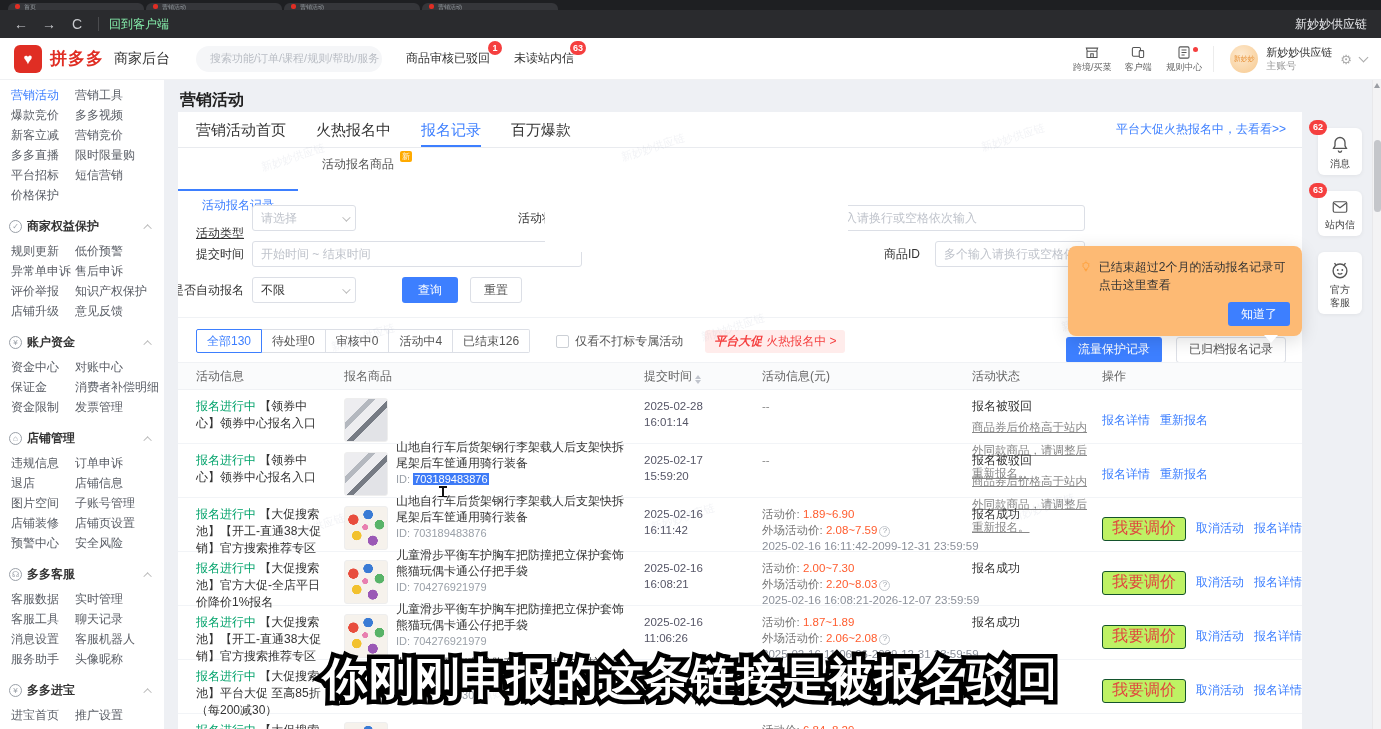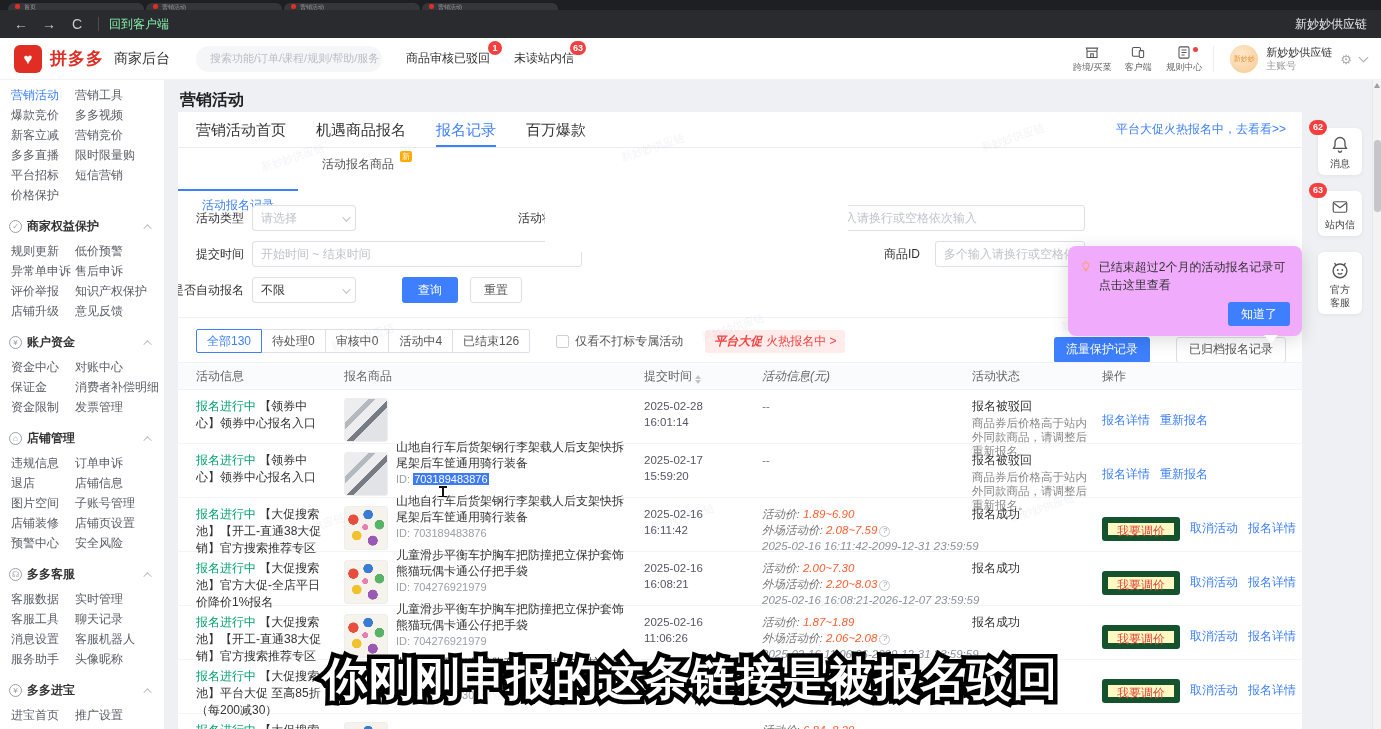--- a/index.html
+++ b/index.html
@@ -74,29 +74,29 @@
 
   .chipsrow { position:absolute; left:18px; top:216px; right:16px; height:26px; display:flex; align-items:center; }
   .chip { height:24px; padding:0 10px; background:#fff; border:1px solid #dcdfe6; border-left-width:0; font-size:12px; color:#555; cursor:pointer; }
   .chip:first-child { border-left-width:1px; border-radius:2px 0 0 2px; }
   .chip:last-of-type { border-radius:0 2px 2px 0; }
   .chip.act { border:1px solid #3d7fff; color:#3d7fff; position:relative; z-index:1; }
   .cb { width:13px; height:13px; border:1px solid #ccd0d6; border-radius:2px; background:#fff; margin-left:26px; flex:none; cursor:pointer; }
   .cblabel { font-size:12px; color:#555; margin-left:6px; }
   .hotpill { margin-left:22px; background:#ffeceb; border-radius:3px; padding:3px 9px; font-size:12px; color:#f53f3f; cursor:pointer; white-space:nowrap; }
   .hotpill b { font-style:italic; margin-right:4px; }
-  .rightbtns { margin-left:auto; display:flex; gap:26px;margin-top:17px; }
+  .rightbtns { margin-left:auto; display:flex; gap:14px;margin-top:17px; }
 
   
   .table { position:absolute; left:0; top:250px; width:100%; }
   .thead, .trow { display:flex; padding-left:18px; }
   .thead { height:28px; align-items:center; background:#fafbfc; border-top:1px solid #f0f2f5; border-bottom:1px solid #f0f2f5; color:#666; }
   .td { padding-right:14px; }
   .col1{ width:148px; flex:none; } .col2{ width:300px; flex:none; display:flex; }
-  .col3{ width:118px; flex:none; } .col4{ width:210px; flex:none;font-style:italic; }
+  .col3{ width:118px; flex:none; } .col4{ width:210px; flex:none; }
   .col5{ width:130px; flex:none; } .col6{ flex:1; display:flex; align-items:center; gap:10px; }
   .thead .col2,.thead .col6 { display:block; }
   .trow { min-height:54px; height:54px; border-bottom:1px solid #f2f4f7; padding-top:8px; }
   .tag-green { color:#00a26a; }
   .atext { color:#333; line-height:17px; }
   .col1 { line-height:17px; }
   .thumb { width:44px; height:44px; border-radius:3px; flex:none; margin-right:8px; border:1px solid #eee; }
   .thumb.bike { background:linear-gradient(135deg,#ededf0 0 28%,#b4b8bf 28% 36%,#ededf0 36% 52%,#767b84 52% 60%,#e2e3e7 60% 100%); }
   .thumb.toy { background:radial-gradient(circle at 20% 30%,#e84d3d 0 11%,transparent 12%),radial-gradient(circle at 55% 18%,#3a7bd5 0 11%,transparent 12%),radial-gradient(circle at 82% 42%,#58b368 0 11%,transparent 12%),radial-gradient(circle at 28% 68%,#f2c12e 0 11%,transparent 12%),radial-gradient(circle at 66% 80%,#9b59b6 0 11%,transparent 12%),radial-gradient(circle at 48% 48%,#e87fb0 0 9%,transparent 10%),#f6f2ec; }
   .pinfo { flex:1; min-width:0; }
@@ -106,31 +106,31 @@
   .ibeam { display:block; width:2px; height:11px; background:#111; margin:1px 0 0 46px; position:relative; }
   .ibeam::before,.ibeam::after { content:""; position:absolute; left:-3px; width:8px; height:1.5px; background:#111; }
   .ibeam::before{ top:0; } .ibeam::after{ bottom:0; }
   .time { color:#556; font-size:11.5px; line-height:16px; }
   .iline { font-size:11.5px; line-height:16px; color:#888; white-space:nowrap; }
   .ilabel { color:#777; }
   .ival { color:#ff5c2e; }
   .qmark { display:inline-flex; width:11px; height:11px; border:1px solid #c3c7cd; border-radius:50%; color:#9aa0a8; font-size:8px; align-items:center; justify-content:center; margin-left:2px; vertical-align:1px; }
   .period { color:#8b909a; }
   .sline { color:#333; line-height:17px; }
-  .sdesc { color:#888; font-size:11.5px; line-height:14px; margin-top:1px; }
-  .opbtn { height:24px; padding:0 9px; background:#fef9c3; border:6px solid #14532d; border-radius:3px; color:#e0483e; font-size:12px; cursor:pointer; flex:none; }
+  .sdesc { color:#888; font-size:11.5px; line-height:23px; margin-top:1px;text-decoration:underline; }
+  .opbtn { height:24px; padding:0 9px; background:#bef264; border:1px solid #14532d; border-radius:3px; color:#e0483e; font-size:16px; cursor:pointer; flex:none; }
   .oplink { color:#3d7fff; cursor:pointer; text-decoration:none; white-space:nowrap; }
   .sort { display:inline-flex; flex-direction:column; gap:1px; margin-left:3px; vertical-align:1px; }
   .sort i { width:0; height:0; border-left:3.5px solid transparent; border-right:3.5px solid transparent; }
   .sort .up { border-bottom:4px solid #c0c4cc; }
   .sort .dn { border-top:4px solid #c0c4cc; }
 
   
   .whitebox { position:absolute; left:367px; top:66px; width:303px; height:74px; background:#fff; z-index:4; }
-  .tooltip { position:absolute; left:1068px; top:246px; width:234px; background:#f0abfc; border-radius:8px; box-shadow:0 4px 18px rgba(0,0,0,.14); z-index:10; padding:12px 12px 10px; }
+  .tooltip { position:absolute; left:1068px; top:246px; width:234px; background:#fdba74; border-radius:8px; box-shadow:0 4px 18px rgba(0,0,0,.14); z-index:10; padding:12px 12px 10px; }
   .tooltip .body { display:flex; gap:7px; }
   .tooltip .txt { font-size:12px; color:#333; line-height:18px; }
   .tooltip .btnrow { text-align:right; margin-top:8px; }
   .tooltip .arrow { position:absolute; bottom:-7px; left:196px; width:0; height:0; border-left:7px solid transparent; border-right:7px solid transparent; border-top:8px solid #fff; }
 
   
   .rail { position:absolute; right:19px; top:128px; width:44px; z-index:6; }
   .railcard { background:#fff; border-radius:6px; box-shadow:0 1px 4px rgba(0,0,0,.06); padding:7px 2px 5px; display:flex; flex-direction:column; align-items:center; gap:2px; margin-bottom:16px; position:relative; cursor:pointer; }
   .railcard .lb { font-size:10px; color:#444; line-height:13px; text-align:center; }
   .railbadge { position:absolute; top:-8px; left:-9px; min-width:17px; height:15px; padding:0 4px; background:#f53f3f; color:#fff; border-radius:8px; font-size:9px; line-height:15px; text-align:center; font-weight:bold; z-index:2; }
@@ -349,32 +349,32 @@
         <span class="slink c1">推广效果</span>
         <span class="slink c2">推广助力</span>
       </div>
     </div>
 
   <div class="main">
     <div class="pagetitle">营销活动</div>
     <div class="card">
       <div class="tabsbar">
         <span class="mtab">营销活动首页</span>
-          <span class="mtab">机遇商品报名</span>
+          <span class="mtab">火热报名中</span>
           <span class="mtab act">报名记录</span>
           <span class="mtab">百万爆款</span>
           <span class="promolink">平台大促火热报名中，去看看&gt;&gt;</span>
       </div>
       <div class="subtabs">
         <span class="subtab act">活动报名记录</span>
         <span class="subtab"><span>活动报名商品</span><span class="newbadge">新</span></span>
       </div>
 
       <div class="filters">
-        <span class="flabel" style="left:8px;top:23px;width:58px;">活动类型</span>
+        <span class="flabel" style="left:8px;top:38px;width:58px;text-decoration:underline;">活动类型</span>
         <div class="fselect" style="left:74px;top:23px;width:104px;"><span>请选择</span><span class="sc"></span></div>
         <span class="flabel" style="left:330px;top:23px;width:58px;">活动状态</span>
         <div class="fselect" style="left:396px;top:23px;width:150px;"><span>请选择</span></div>
         <div class="finput" style="left:622px;top:23px;width:285px;">多个输入请换行或空格依次输入</div>
 
         <span class="flabel" style="left:8px;top:59px;width:58px;">提交时间</span>
         <div class="finput" style="left:74px;top:59px;width:330px;">开始时间 ~ 结束时间</div>
         <span class="flabel" style="left:694px;top:59px;width:48px;">商品ID</span>
         <div class="finput" style="left:757px;top:59px;width:150px;">多个输入请换行或空格依次输入</div>
 

